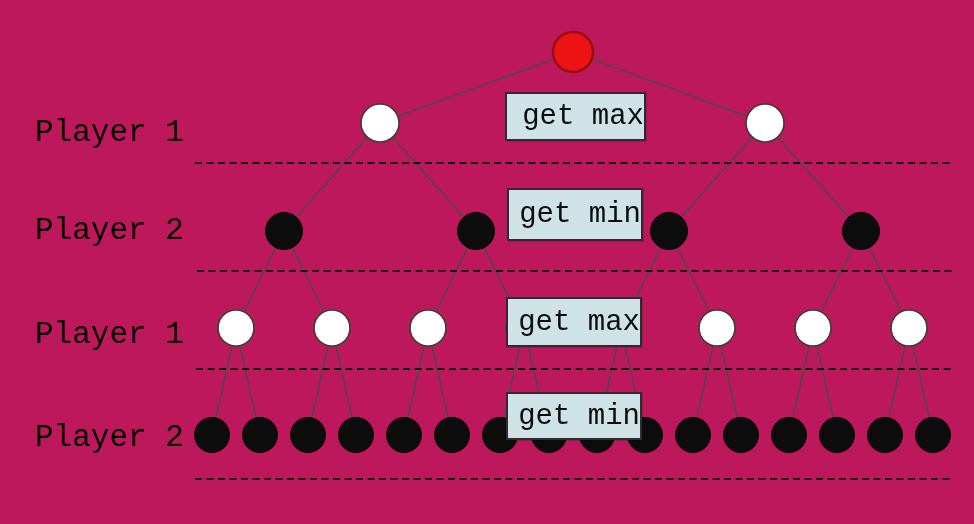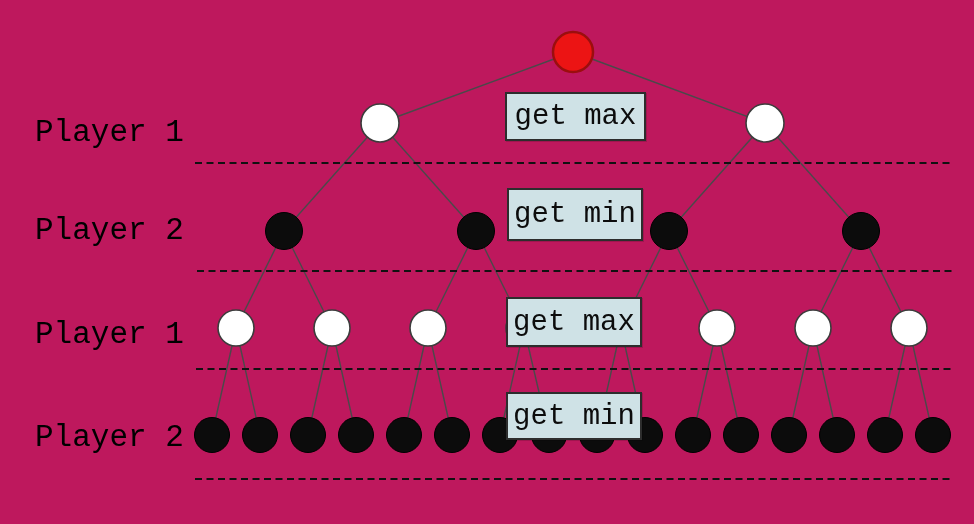--- a/index.html
+++ b/index.html
@@ -23,21 +23,21 @@
     color: #000000;
     white-space: nowrap;
     line-height: 1;
   }
   .annotation-box {
     position: absolute;
     box-sizing: border-box;
     border: 2px solid #2d2d2d;
     display: flex;
     align-items: center;
-    justify-content: center;
+    justify-content: flex-end;
     font-size: 29px;
     color: #0c0c0c;
     white-space: nowrap;
     box-shadow: 1px 1px 0 rgba(0,0,0,0.15);
   }
 </style>
 </head>
 <body>
 
 <div id="stage">

